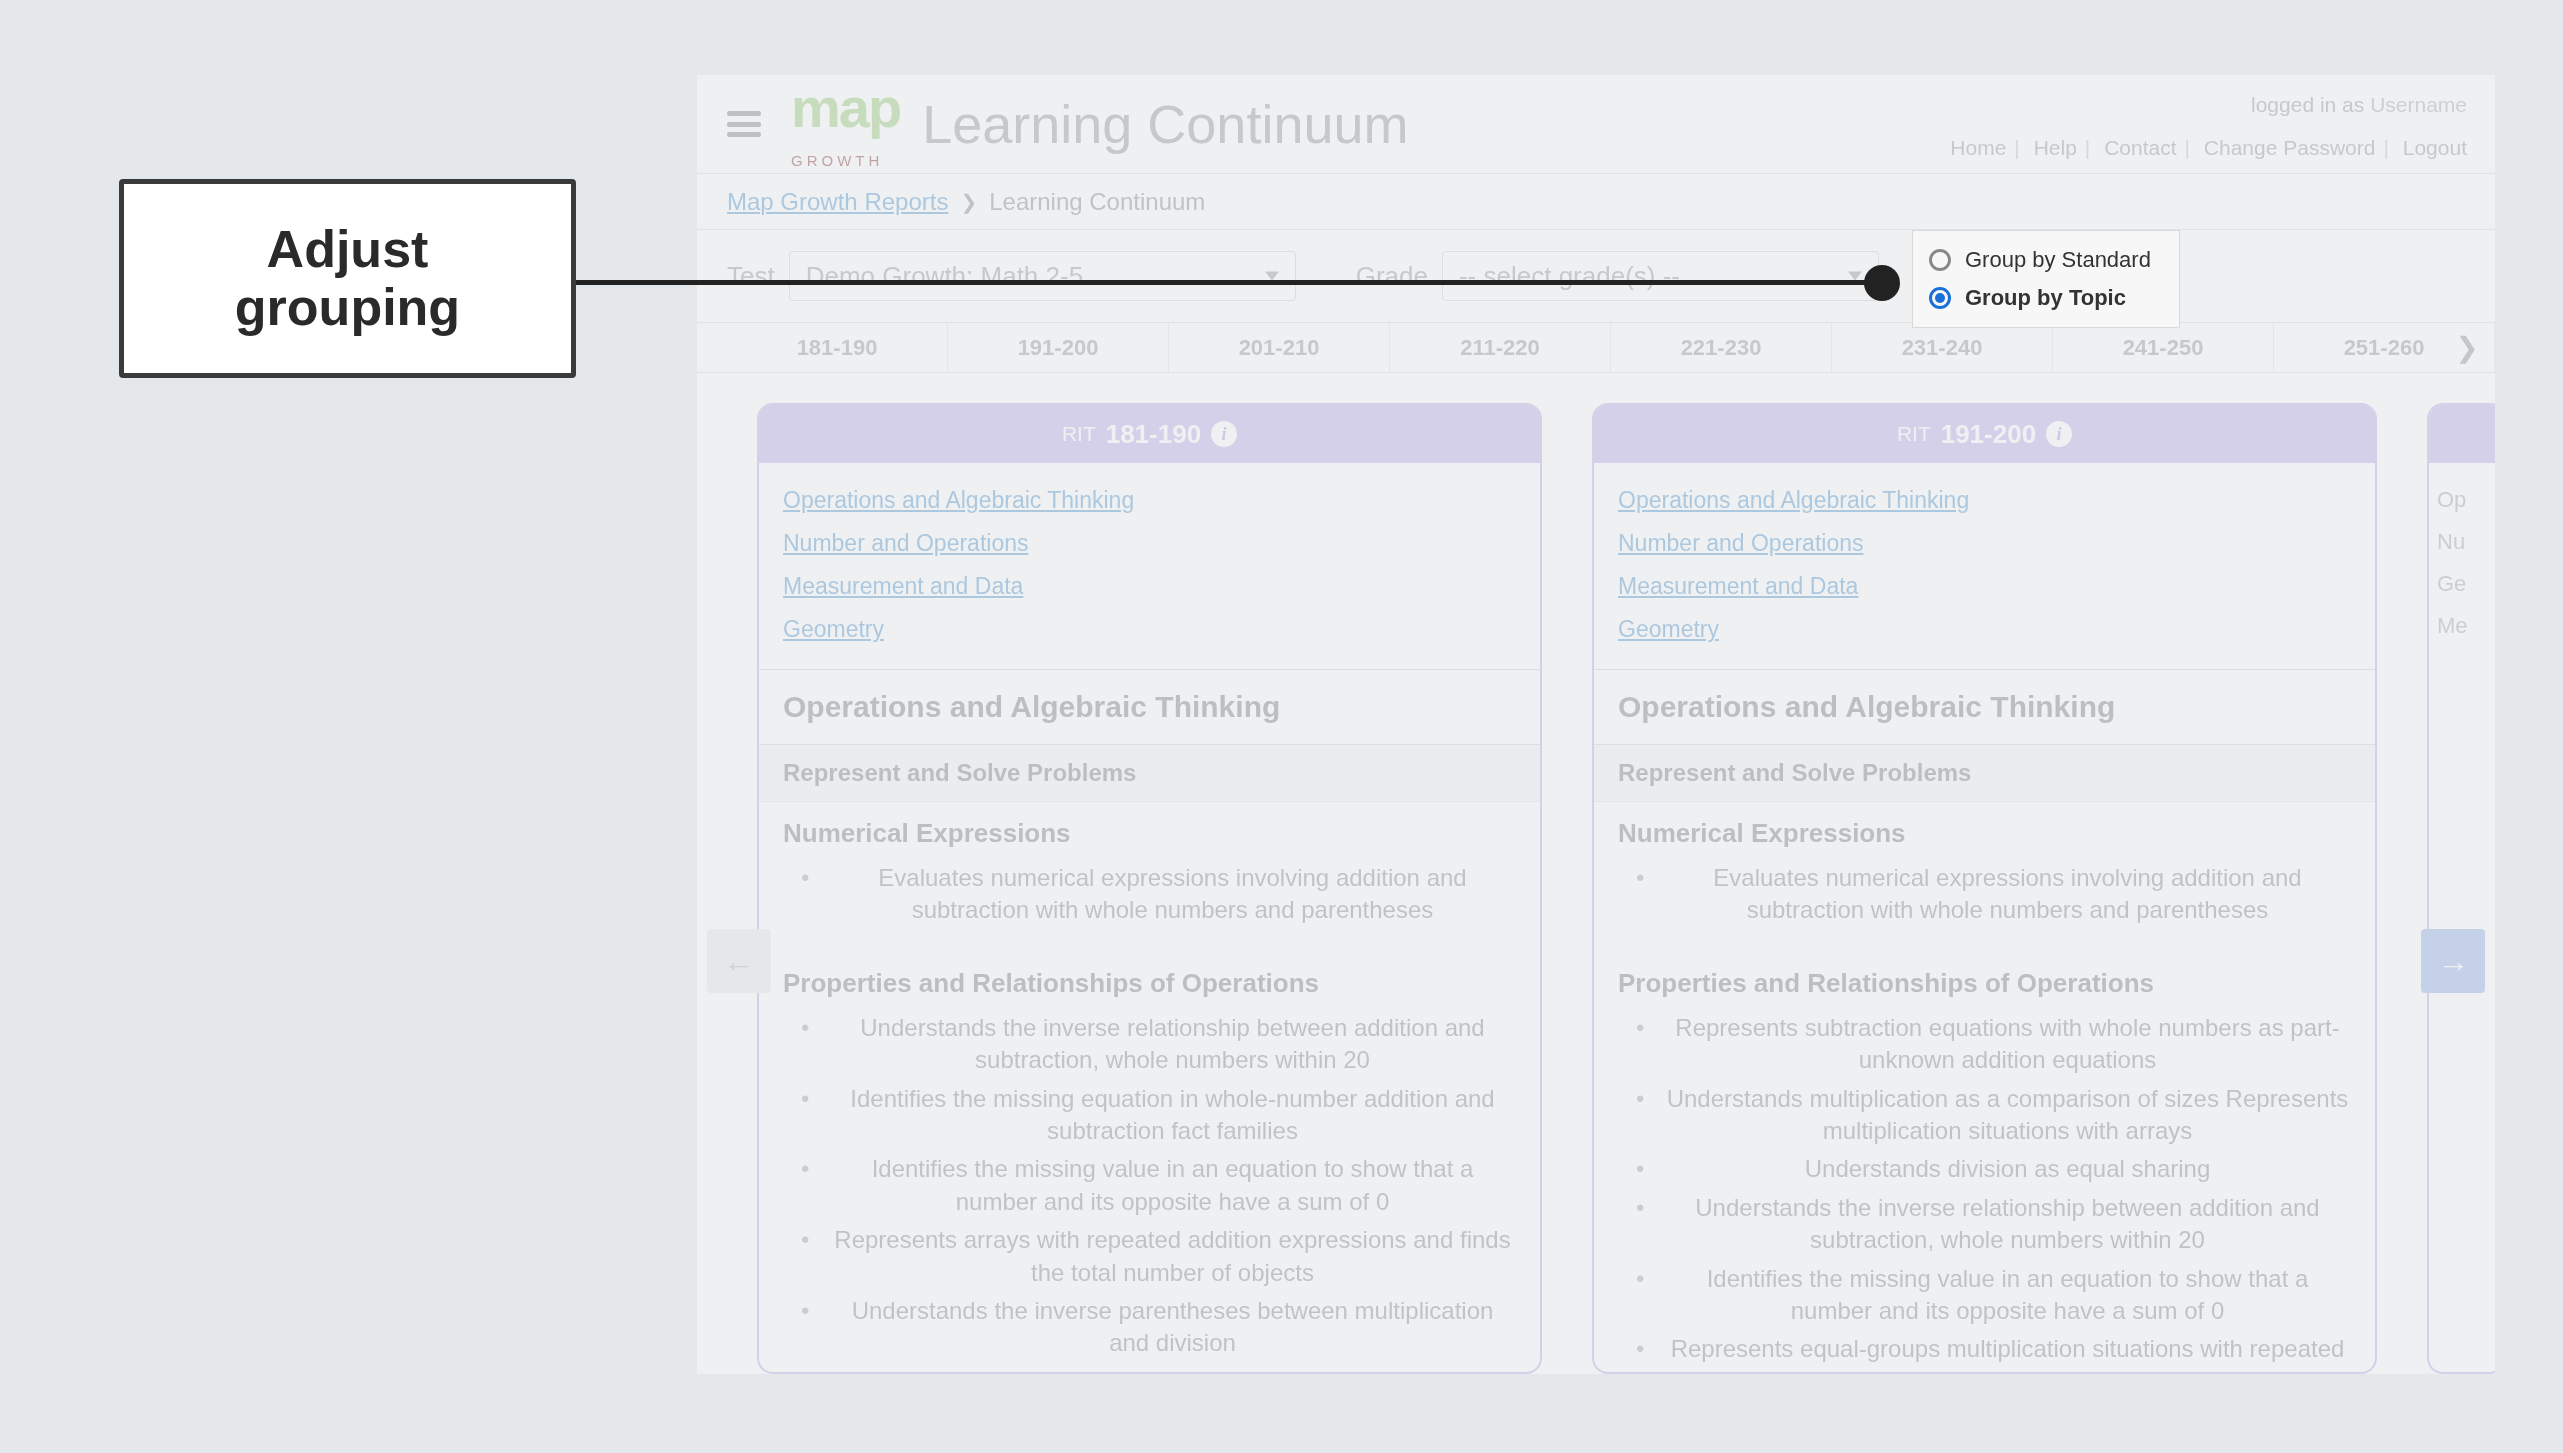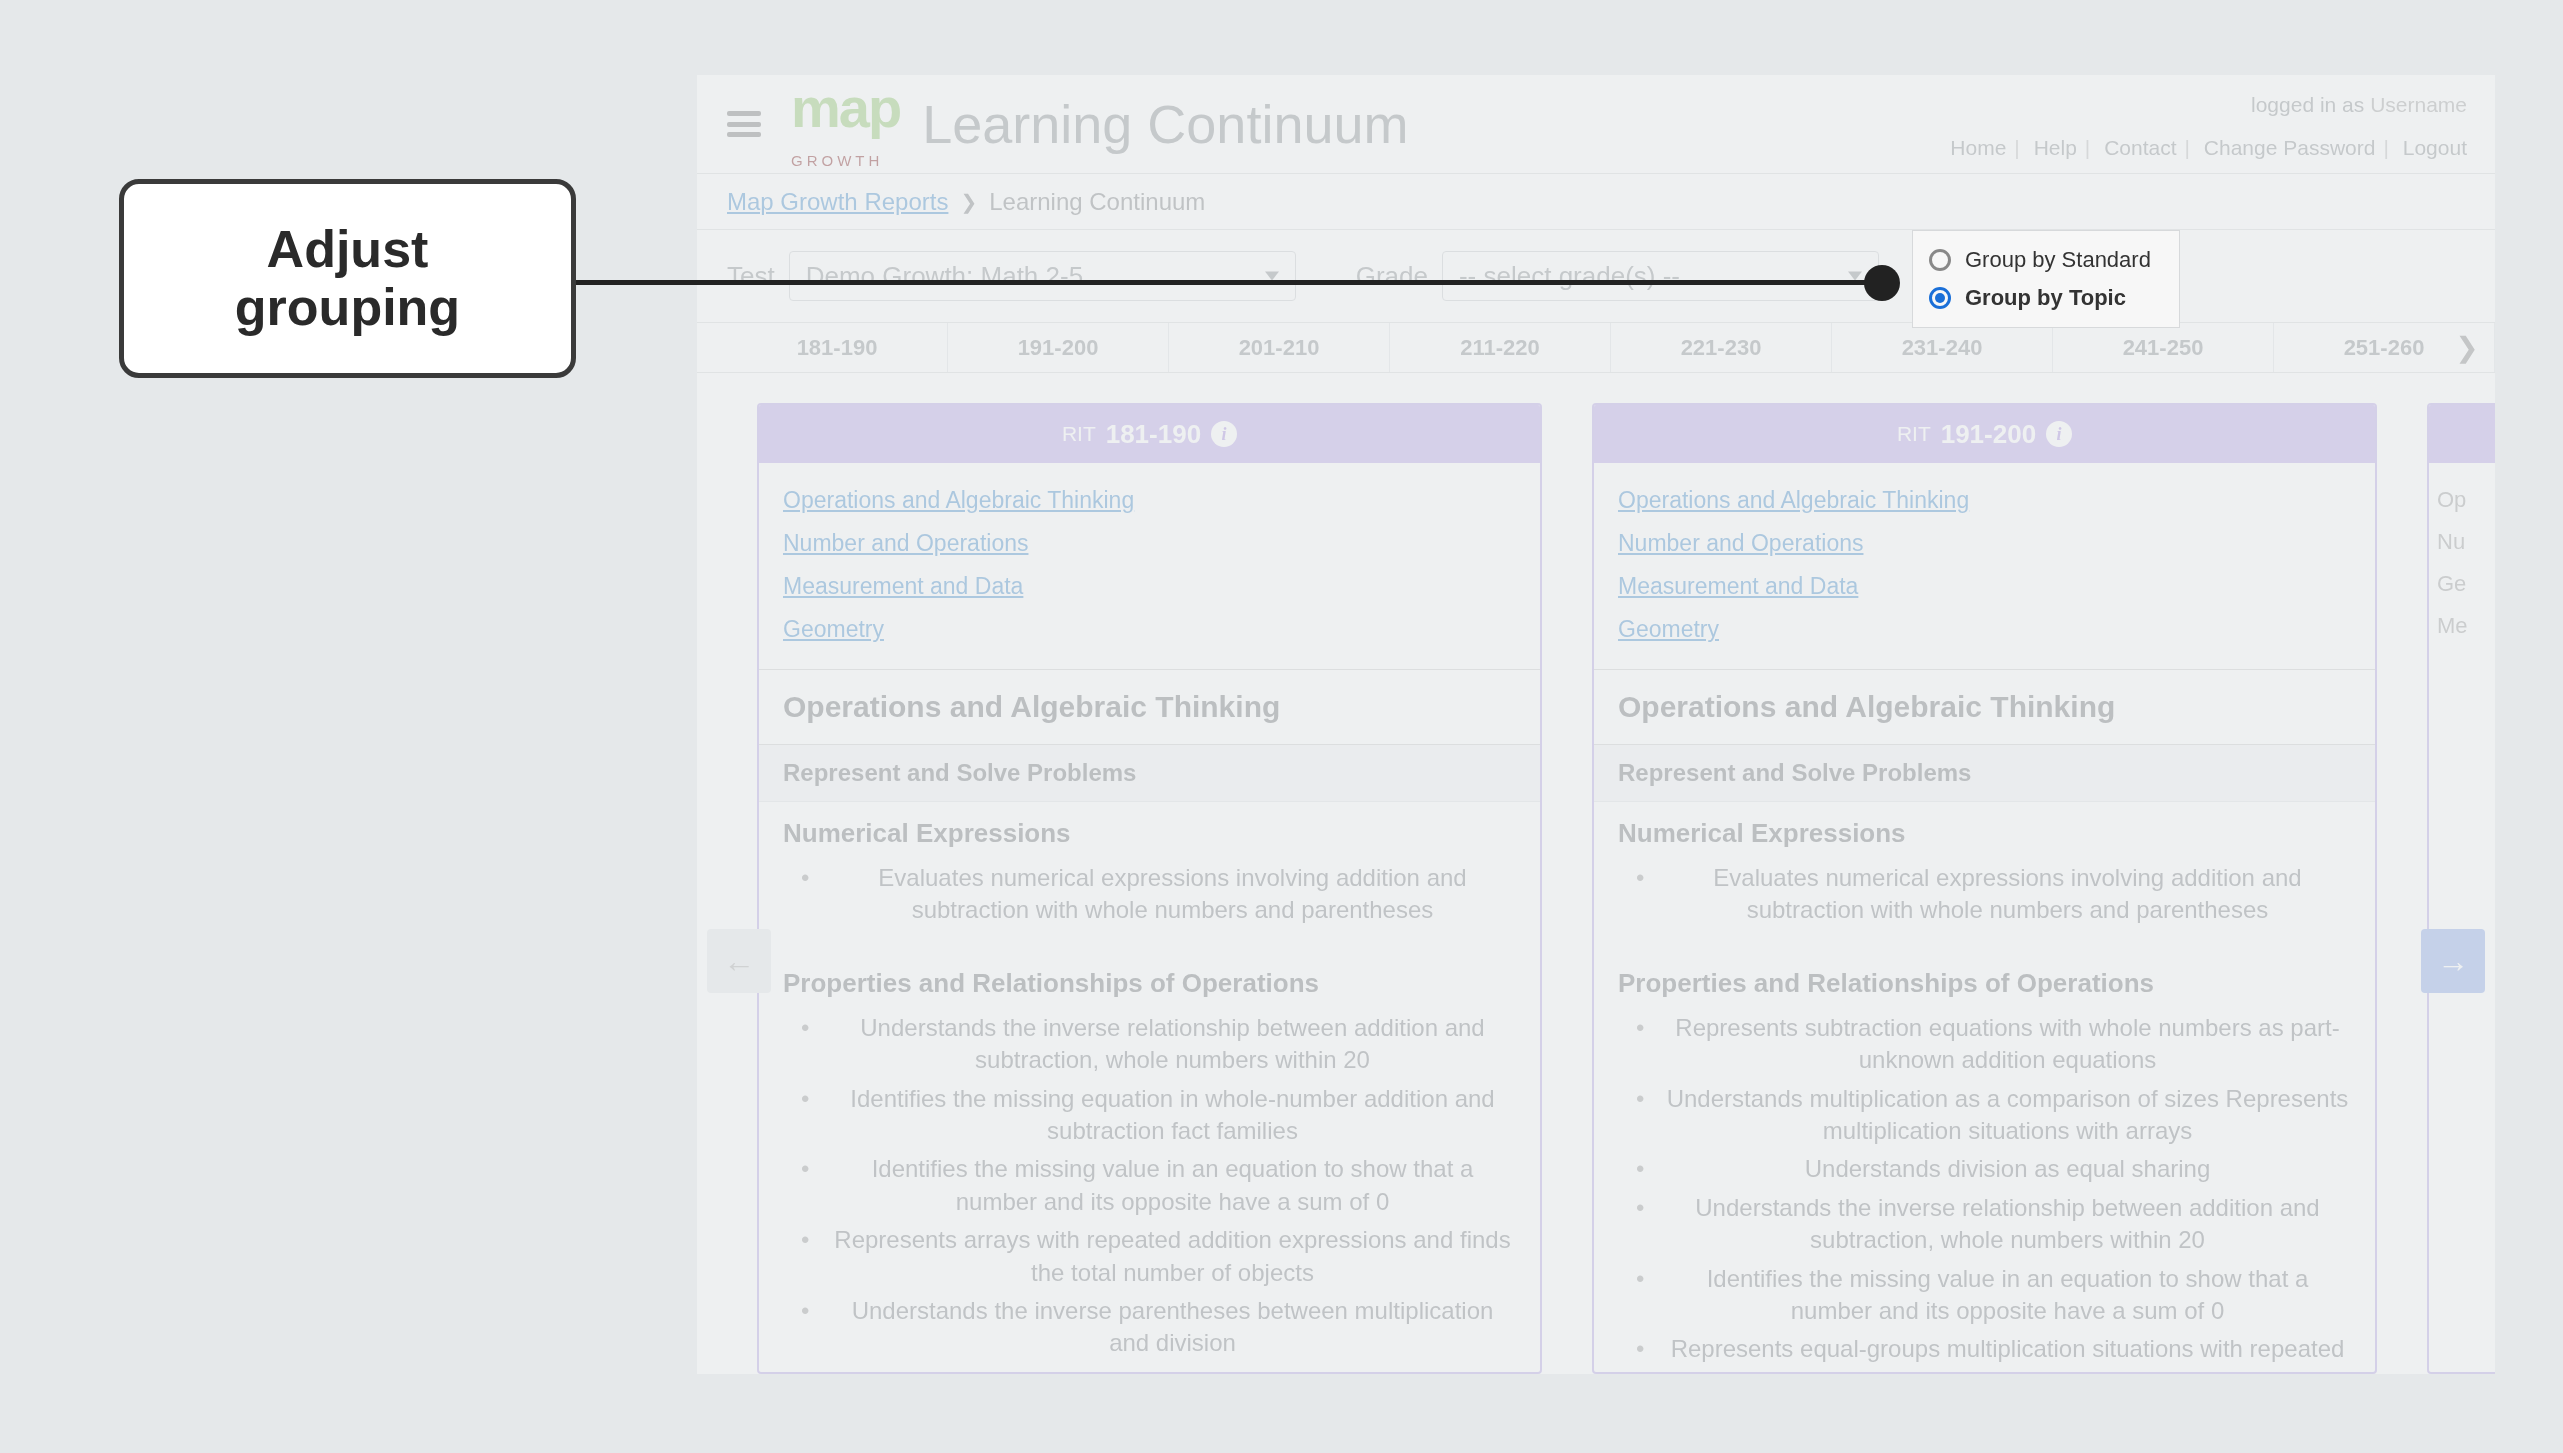--- a/index.html
+++ b/index.html
@@ -14,21 +14,21 @@
 
   
   .callout {
     position: absolute;
     left: 119px;
     top: 179px;
     width: 457px;
     height: 199px;
     background: #fff;
     border: 5px solid #3a3a3a;
-    border-radius: 20px;
+    border-radius: 4px;
     display: flex;
     align-items: center;
     justify-content: center;
     flex-direction: column;
     z-index: 50;
   }
   .callout span {
     font-size: 52px;
     font-weight: 700;
     color: #2a2a2a;
@@ -304,21 +304,21 @@
     cursor: pointer;
     z-index: 5;
   }
   .nav-arrow.left { left: 10px; }
   .nav-arrow.right { right: 10px; background: #8aa6e8; color: #fff; }
 
   
   .rit-card {
     width: 785px;
     border: 2px solid #b6a3e6;
-    border-radius: 4px;
+    border-radius: 16px;
     background: #fff;
     flex-shrink: 0;
     overflow: hidden;
   }
   .rit-card.partial { width: 79px; border-left: 2px solid #b6a3e6;}
   .rit-card-header {
     background: #b8a3e8;
     height: 58px;
     color: #fff;
     display: flex;

